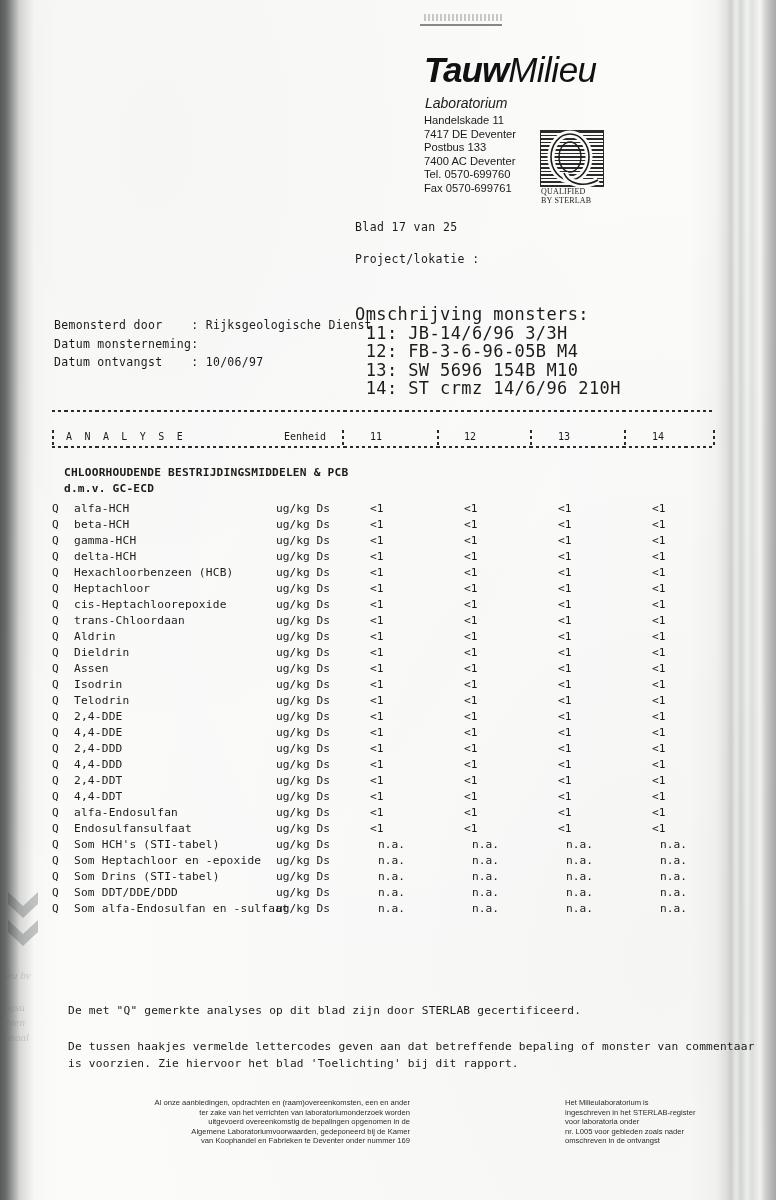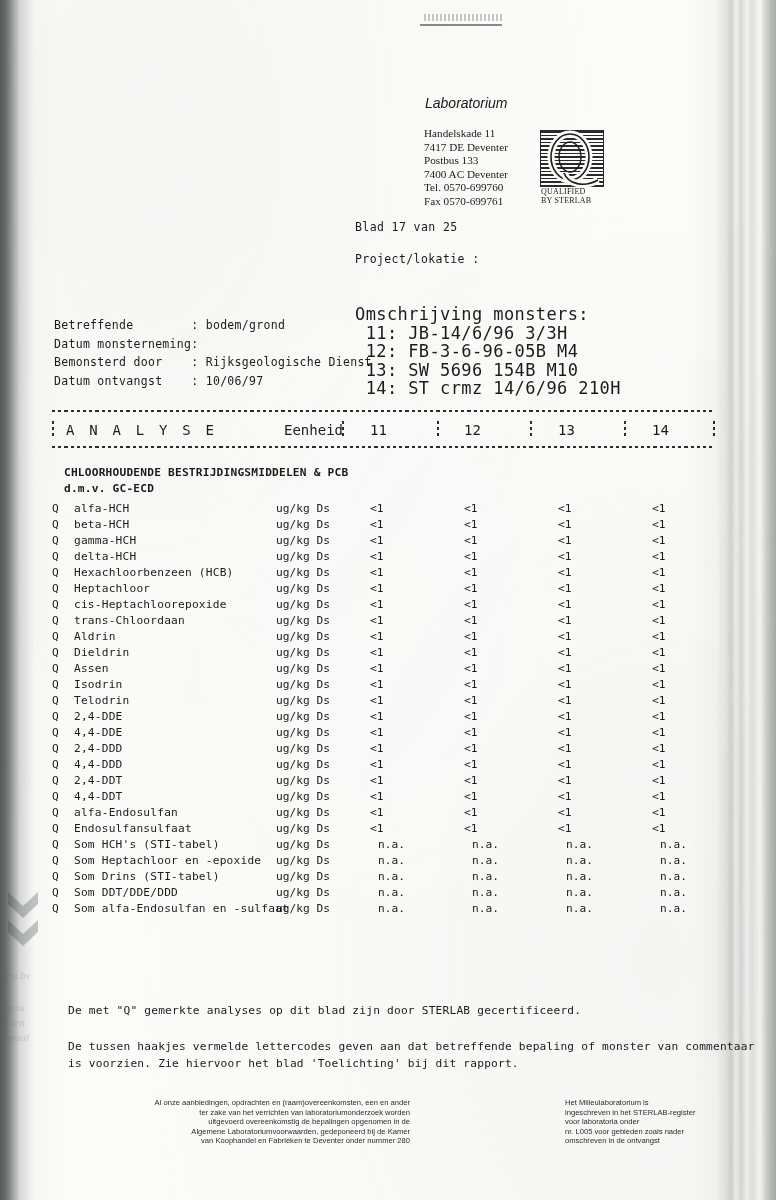--- a/index.html
+++ b/index.html
@@ -39,21 +39,21 @@
     opacity:.75;}
   .topline{position:absolute;left:420px;top:24px;width:82px;height:1.6px;background:#6a6c6a;opacity:.8;}
 
   
   .brand{position:absolute;left:424px;top:52px;font-family:"Liberation Sans",sans-serif;
     font-size:35px;line-height:1;white-space:nowrap;color:#111;}
   .brand .b1{font-weight:bold;font-style:italic;letter-spacing:-1px;}
   .brand .b2{font-weight:normal;font-style:italic;letter-spacing:-.5px;}
   .sub{position:absolute;left:425px;top:95px;font-family:"Liberation Sans",sans-serif;
     font-size:14px;font-style:italic;color:#1a1a1a;}
-  .addr{position:absolute;left:424px;top:127px;font-family:Liberation Serif, serif;
+  .addr{position:absolute;left:424px;top:114px;font-family:Liberation Sans, sans-serif;
     font-size:11.2px;line-height:13.6px;color:#1a1a1a;}
 
   
   .qlogo{position:absolute;left:540px;top:130px;width:68px;height:72px;}
   .qbox{position:absolute;left:0;top:0;width:62px;height:55px;
     background:repeating-linear-gradient(180deg,#2a2a2a 0 1.6px,#fbfbfa 1.6px 3.6px);
     border:1px solid #2a2a2a;}
   .qglyph{position:absolute;left:-2px;top:-2px;width:66px;height:60px;}
   .qcap{position:absolute;left:1px;top:57px;font-family:"Liberation Serif",serif;
     font-size:8px;line-height:9px;color:#1d1d1d;letter-spacing:.2px;}
@@ -68,21 +68,21 @@
   .binfo .row{white-space:pre;}
   .binfo2{position:absolute;left:54px;top:316px;font-size:11.5px;line-height:18.5px;letter-spacing:.3px;}
   .binfo2 .row{white-space:pre;}
 
   .omsch{position:absolute;left:355px;top:305px;font-size:17px;line-height:18.5px;letter-spacing:.4px;}
   .omsch .row{white-space:pre;}
 
   
   .dashrule{position:absolute;height:2px;left:52px;width:663px;
     background:repeating-linear-gradient(90deg,#2b2b2b 0 3.2px,transparent 3.2px 6.2px);}
-  .hdr{position:absolute;left:52px;top:422px;width:663px;height:18px;font-size:14px;}
+  .hdr{position:absolute;left:52px;top:431px;width:663px;height:18px;font-size:10px;}
   .hdr .cell{position:absolute;top:0;white-space:nowrap;}
   .vb{position:absolute;top:-1px;width:2px;height:17px;
     background:repeating-linear-gradient(180deg,#2b2b2b 0 3px,transparent 3px 6px);}
 
   .tablebody{position:absolute;left:52px;top:466px;width:663px;font-size:11.2px;}
   .grp{position:absolute;white-space:nowrap;letter-spacing:.2px;font-weight:bold;}
   .r{position:absolute;left:0;width:663px;height:16px;white-space:nowrap;}
   .r .q{position:absolute;left:0px;}
   .r .nm{position:absolute;left:22px;letter-spacing:.2px;}
   .r .un{position:absolute;left:224px;}
@@ -121,20 +121,23 @@
       </svg>
     </div>
     <div class="ghost" style="left:4px;top:968px;">ieu bv</div>
     <div class="ghost" style="left:4px;top:1000px;">ngsu</div>
     <div class="ghost" style="left:6px;top:1015px;">nten</div>
     <div class="ghost" style="left:4px;top:1030px;">onaal</div>
 
     <div class="topmark"></div>
     <div class="topline"></div>
 
+    <div class="brand">
+      <span class="b1">Tauw</span><span class="b2">Milieu</span>
+    </div>
     <div class="sub">Laboratorium</div>
 
     <div class="addr">
       <div>Handelskade 11</div>
       <div>7417 DE Deventer</div>
       <div>Postbus 133</div>
       <div>7400 AC Deventer</div>
       <div>Tel. 0570-699760</div>
       <div>Fax 0570-699761</div>
     </div>
@@ -152,23 +155,22 @@
         <div>QUALIFIED</div>
         <div>BY STERLAB</div>
       </div>
     </div>
 
     <div class="mono blad">Blad  17 van  25</div>
     <div class="mono projlok">Project/lokatie :</div>
 
 
     <div class="mono binfo2">
-      <div class="row"><span id="g0l">Betreffende        </span><span id="g0v">: bodem/grond</span></div>
+      <div class="row"><span id="g1l">Bemonsterd door    </span><span id="g1v">: Rijksgeologische Dienst</span></div>
       <div class="row"><span id="g2l">Datum monsterneming:</span><span id="g2v"></span></div>
-      <div class="row"><span id="g1l">Bemonsterd door    </span><span id="g1v">: Rijksgeologische Dienst</span></div>
       <div class="row"><span id="g3l">Datum ontvangst    </span><span id="g3v">: 10/06/97</span></div>
     </div>
 
     <div class="mono omsch">
       <div class="row">Omschrijving monsters:</div>
       <div class="row" id="s0"> 11: JB-14/6/96 3/3H</div>
       <div class="row" id="s1"> 12: FB-3-6-96-05B M4</div>
       <div class="row" id="s2"> 13: SW 5696 154B M10</div>
       <div class="row" id="s3"> 14: ST crmz 14/6/96 210H</div>
     </div>
@@ -432,21 +434,21 @@
 
     <div class="mono note" style="top:1002px;">De met "Q" gemerkte analyses op dit blad zijn door STERLAB gecertificeerd.</div>
     <div class="mono note" style="top:1038px;">De tussen haakjes vermelde lettercodes geven aan dat betreffende bepaling of monster van commentaar</div>
     <div class="mono note" style="top:1055px;">is voorzien. Zie hiervoor het blad 'Toelichting' bij dit rapport.</div>
 
     <div class="fine fineL" id="fpL">
         <div>Al onze aanbiedingen, opdrachten en (raam)overeenkomsten, een en ander</div>
         <div>ter zake van het verrichten van laboratoriumonderzoek worden</div>
         <div>uitgevoerd overeenkomstig de bepalingen opgenomen in de</div>
         <div>Algemene Laboratoriumvoorwaarden, gedeponeerd bij de Kamer</div>
-        <div>van Koophandel en Fabrieken te Deventer onder nummer 280</div>
+        <div>van Koophandel en Fabrieken te Deventer onder nummer 169</div>
       </div>
     <div class="fine fineR" id="fpR">
         <div>Het Milieulaboratorium is</div>
         <div>ingeschreven in het STERLAB-register</div>
         <div>voor laboratoria onder</div>
         <div>nr. L005 voor gebieden zoals nader</div>
         <div>omschreven in de ontvangst</div>
       </div>
 
   </div>

